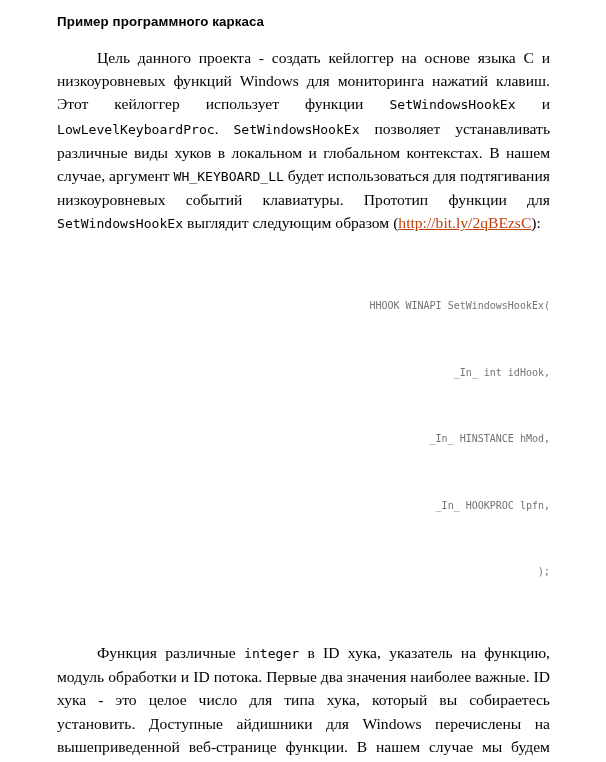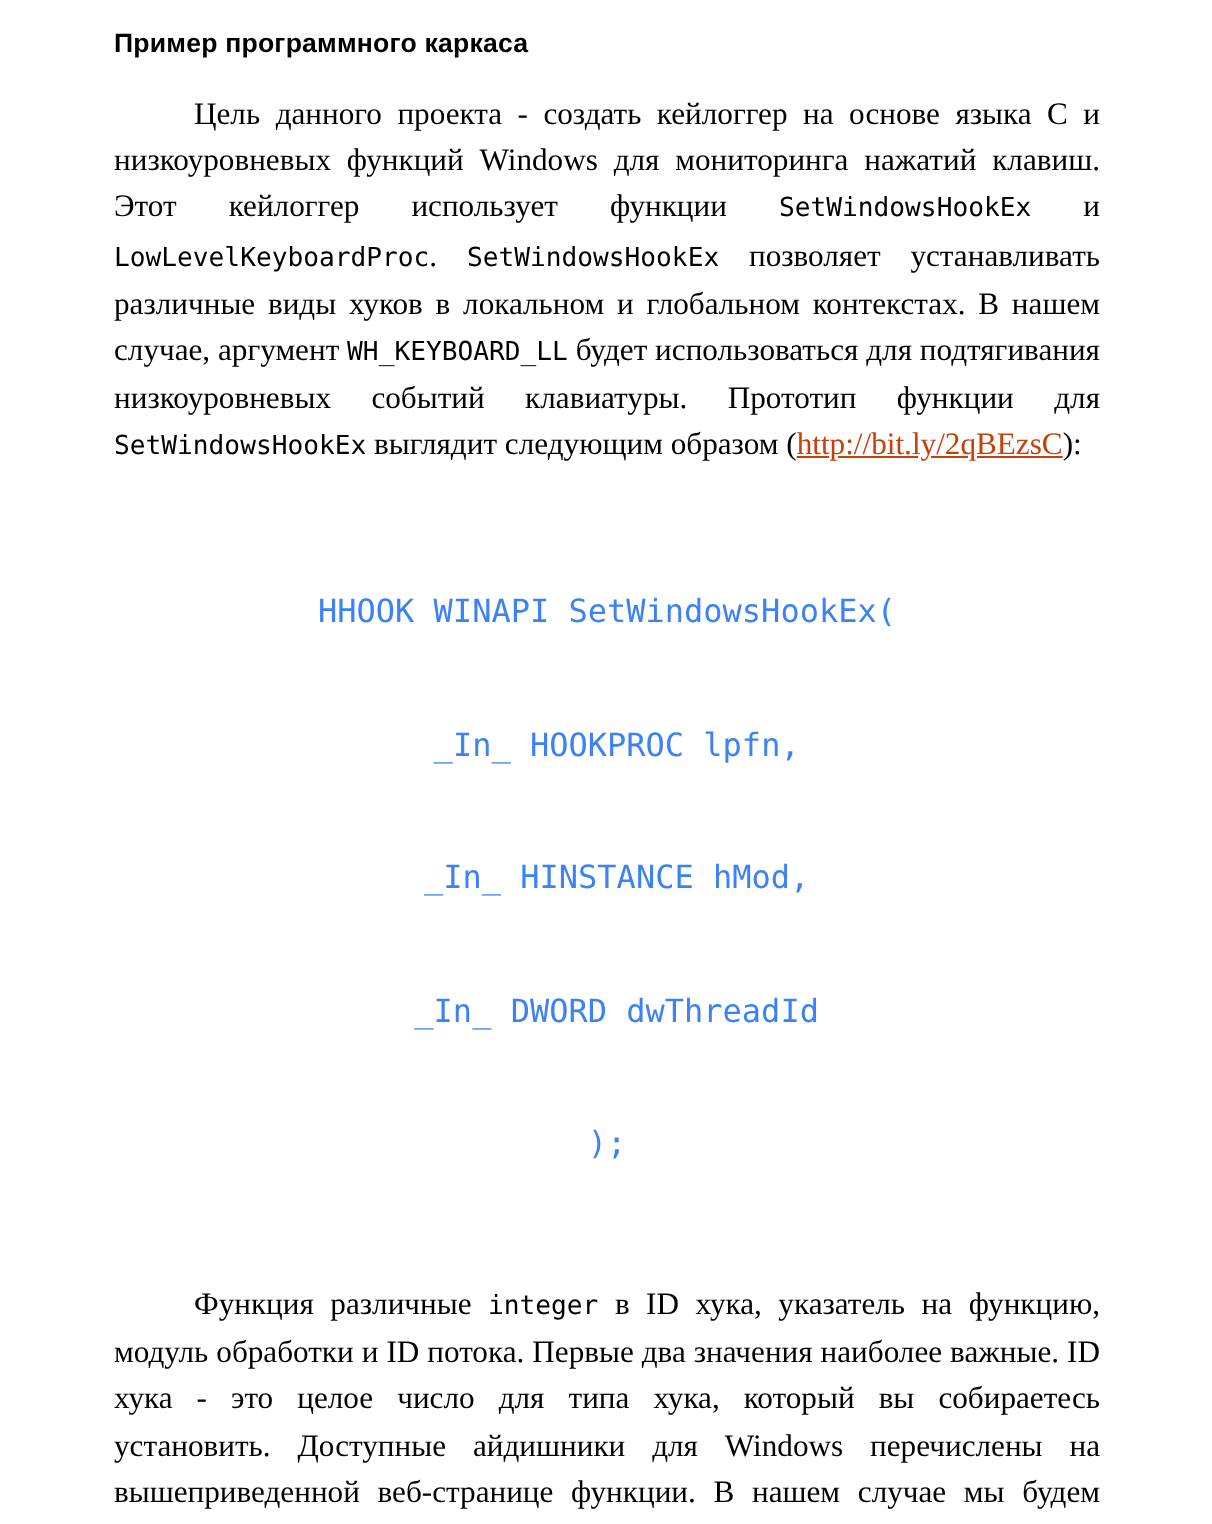--- a/index.html
+++ b/index.html
@@ -59,45 +59,45 @@
     margin-top: 17px;
   }
   a.doclink {
     color: #c2410c;
     text-decoration: underline;
     font-family: "Liberation Serif", serif;
     font-size: 15.6px;
   }
   .codeblock {
     font-family: "DejaVu Sans Mono", "Liberation Mono", monospace;
-    font-size: 16px;
+    font-size: 10px;
     line-height: 22.2px;
     white-space: pre;
-    text-align: center;
+    text-align: right;
     text-indent: 0;
     margin: 0;
     padding-top: 15px;
-    color: #3b82f6;
+    color: #737373;
   }
   .codeblock .cline { display: block; }
 </style>
 </head>
 <body>
 
 <div class="page">
   <div class="content">
 
     <h1 class="doc-title">Пример программного каркаса</h1>
 
     <p class="para p1"><span>Цель данного проекта - создать кейлоггер на основе языка C и низкоуровневых функций Windows для мониторинга нажатий клавиш. Этот кейлоггер использует функции </span><code>SetWindowsHookEx</code><span> и </span><code>LowLevelKeyboardProc</code><span>. </span><code>SetWindowsHookEx</code><span> позволяет устанавливать различные виды хуков в локальном и глобальном контекстах. В нашем случае, аргумент </span><code>WH_KEYBOARD_LL</code><span> будет использоваться для подтягивания низкоуровневых событий клавиатуры. Прототип функции для </span><code>SetWindowsHookEx</code><span> выглядит следующим образом (</span><a class="doclink" href="#">http://bit.ly/2qBEzsC</a><span>):</span></p>
 
     <div class="codeblock">
       <span class="cline">HHOOK WINAPI SetWindowsHookEx(</span>
+      <span class="cline"> _In_ int idHook,</span>
+      <span class="cline"> _In_ HINSTANCE hMod,</span>
       <span class="cline"> _In_ HOOKPROC lpfn,</span>
-      <span class="cline"> _In_ HINSTANCE hMod,</span>
-      <span class="cline"> _In_ DWORD dwThreadId</span>
       <span class="cline">);</span>
     </div>
 
     <p class="para p2"><span>Функция различные </span><code>integer</code><span> в ID хука, указатель на функцию, модуль обработки и ID потока. Первые два значения наиболее важные. ID хука - это целое число для типа хука, который вы собираетесь установить. Доступные айдишники для Windows перечислены на вышеприведенной веб-странице функции. В нашем случае мы будем использовать ID 13 или </span></p>
 
   </div>
 </div>
 
 </body></html>

